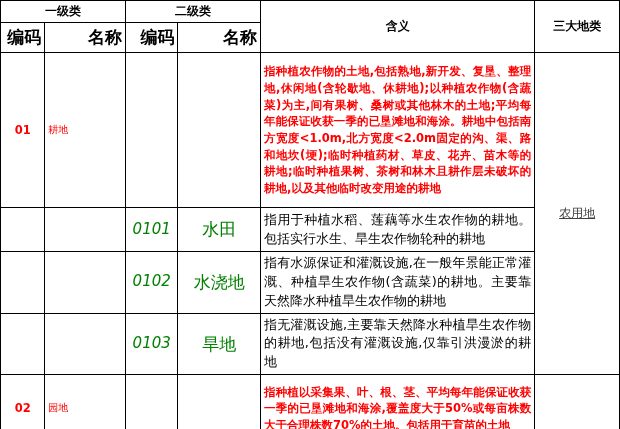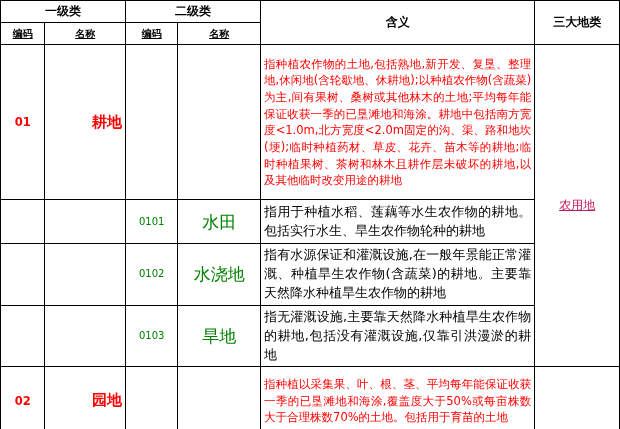--- a/index.html
+++ b/index.html
@@ -34,67 +34,67 @@
     word-break: break-all;
   }
   .hdr {
     text-align: center;
     font-weight: bold;
     color: #000000;
     font-size: 12px;
     background: #ffffff;
   }
   .hdr2 {
-    text-align: center;
+    text-align: right;
     font-weight: bold;
     color: #000000;
-    font-size: 10px;
-    text-decoration: underline;
+    font-size: 17px;
   }
   .code-cell {
     text-align: center;
     color: #ff0000;
     font-size: 11px;
   }
   .code-cell.big {
     font-weight: bold;
     font-size: 11.5px;
   }
   .name-cell {
-    text-align: right;
+    text-align: left;
     color: #ff0000;
-    font-weight: bold;
-    font-size: 15px;
+    font-weight: normal;
+    font-size: 10px;
   }
   .name-cell2 {
     text-align: center;
     color: #008000;
     font-size: 17px;
   }
   .code-cell2 {
     text-align: center;
     color: #008000;
-    font-size: 10px;
+    font-size: 15px;
+    font-style: italic;
   }
   .mean-red {
     color: #ff0000;
-    font-weight: normal;
+    font-weight: bold;
     text-align: justify;
     font-size: 11.5px;
     line-height: 1.5;
   }
   .mean-black {
     color: #000000;
     text-align: justify;
     font-size: 13px;
     line-height: 1.5;
   }
   .big-cat {
     text-align: center;
-    color: #be185d;
+    color: #404040;
     font-size: 12px;
     text-decoration: underline;
   }
   .col-a { width: 44px; }
   .col-b { width: 80px; }
   .col-c { width: 52px; }
   .col-d { width: 82px; }
   .col-e { width: 272px; }
   .col-f { width: 84px; }
 </style>

